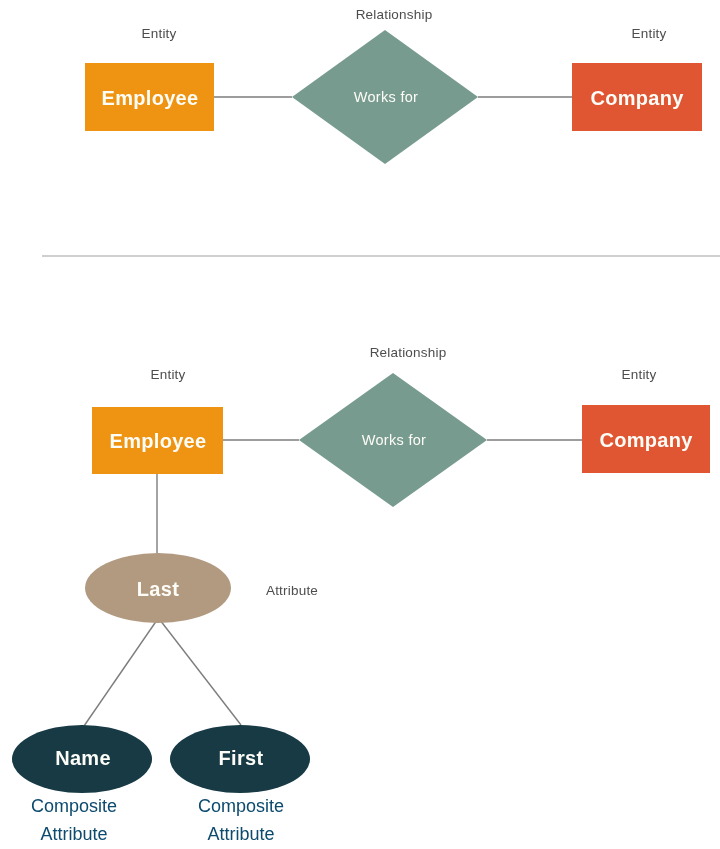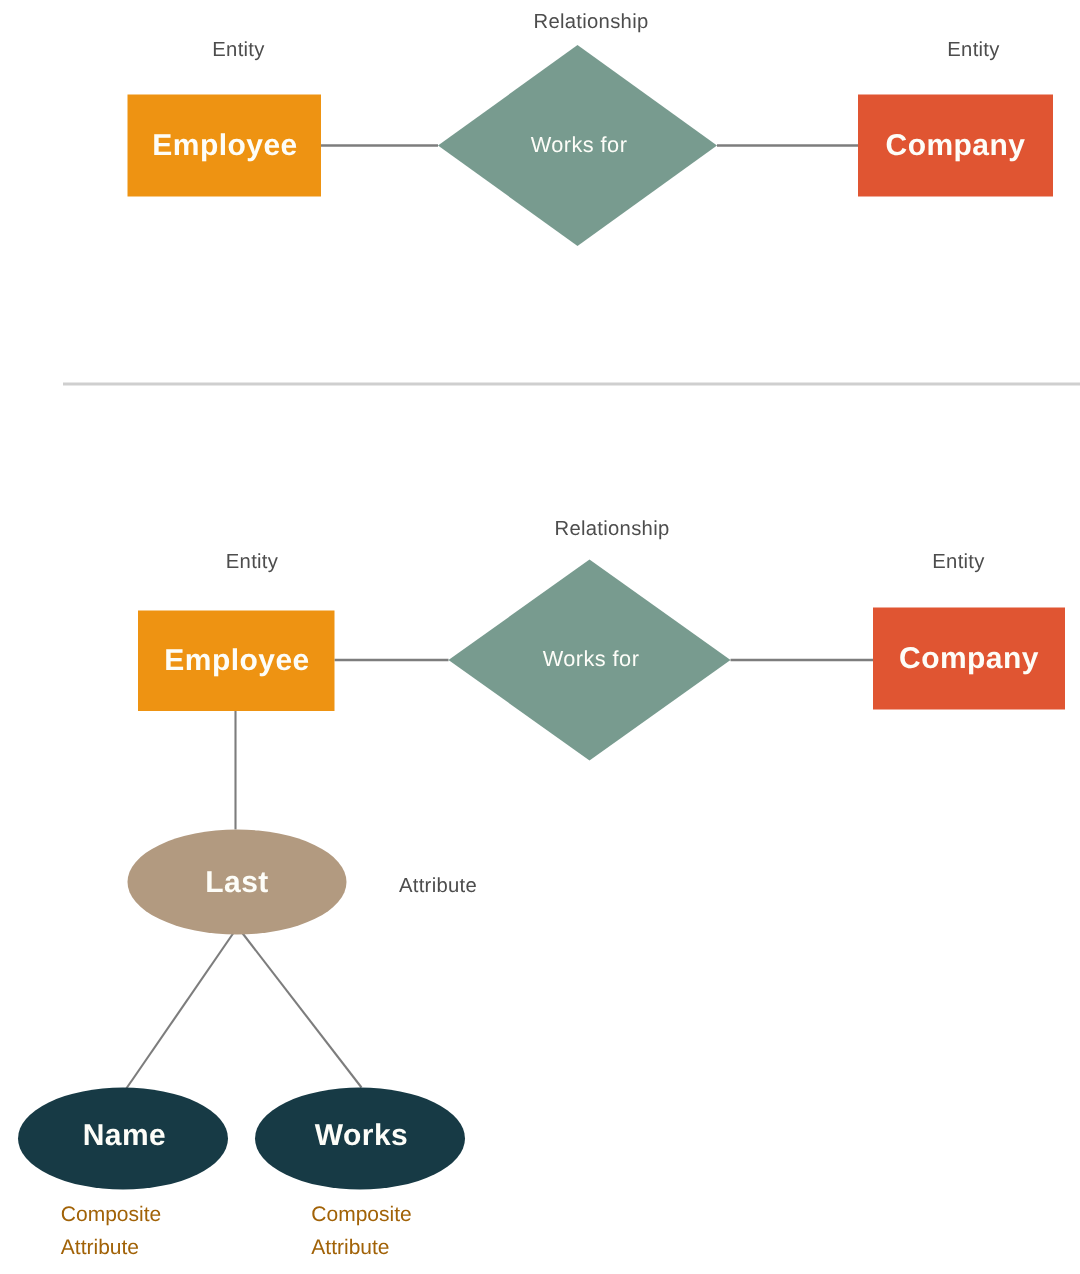--- a/index.html
+++ b/index.html
@@ -26,22 +26,23 @@
     color:#fdfdf8;
     font-size:20px;
     font-weight:bold;
     white-space:nowrap;
     letter-spacing:.3px;
   }
   .shape-text.diamond{font-weight:normal;font-size:14.5px;}
   .caption{
     position:absolute;
     transform:translate(-50%,-50%);
-    color:#a16207;
-    font-size:14px;
+    color:#0c4a6e;
+    font-size:18px;
+    text-align:center;
     line-height:1.55;
     white-space:nowrap;
   }
 </style>
 </head>
 <body>
 
 <div class="canvas">
 
   <svg width="720" height="849" viewBox="0 0 720 849">
@@ -82,21 +83,21 @@
   <div class="lbl" style="left:628px;top:374px;">Entity</div>
 
   <div class="shape-text" style="left:158px;top:441px;">Employee</div>
   <div class="shape-text diamond" style="left:394px;top:440px;">Works for</div>
   <div class="shape-text" style="left:646px;top:440px;">Company</div>
 
   <div class="shape-text" style="left:158px;top:589px;">Last</div>
   <div class="lbl" style="left:281px;top:590px;">Attribute</div>
 
   <div class="shape-text" style="left:83px;top:758px;">Name</div>
-  <div class="shape-text" style="left:241px;top:758px;">Works</div>
+  <div class="shape-text" style="left:241px;top:758px;">First</div>
 
   <div class="caption" style="left:74px;top:821px;">
     <div>Composite</div>
     <div>Attribute</div>
   </div>
   <div class="caption" style="left:241px;top:821px;">
     <div>Composite</div>
     <div>Attribute</div>
   </div>
 

